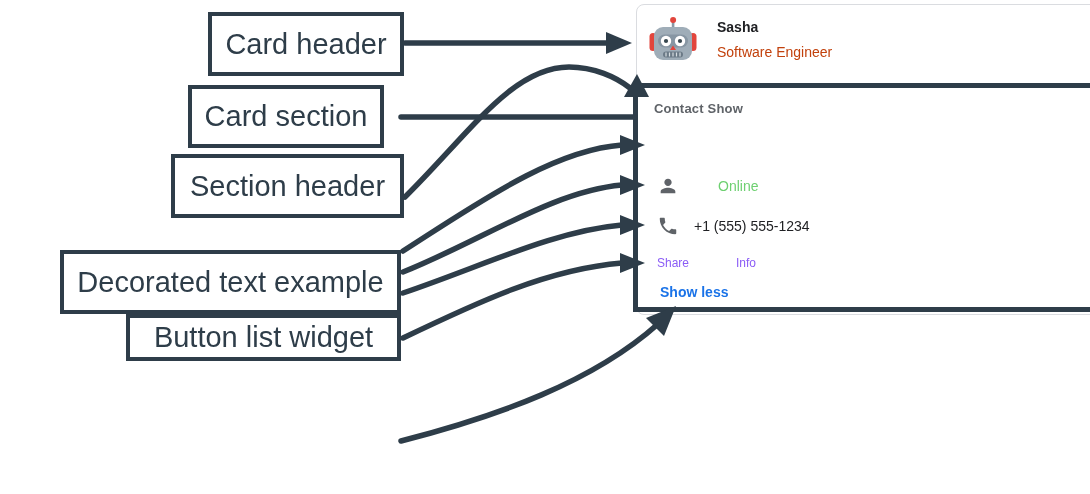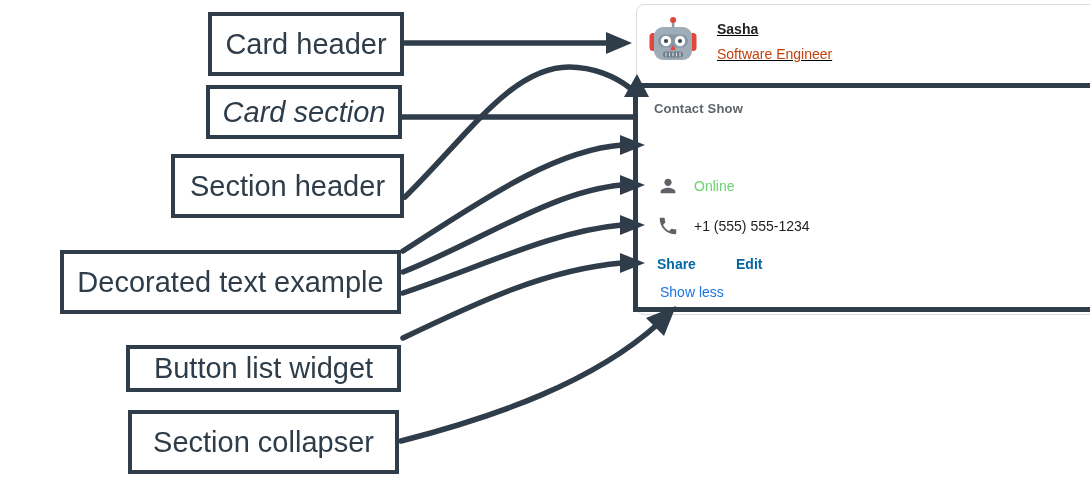--- a/index.html
+++ b/index.html
@@ -3,50 +3,50 @@
 <meta charset="utf-8">
 <style>
   html,body{margin:0;padding:0;background:#fff;}
   .stage{position:relative;width:1090px;height:494px;background:#fff;overflow:hidden;
          font-family:"Liberation Sans",sans-serif;margin-left:48px;}
   
   .label-box{position:absolute;box-sizing:border-box;background:#fff;border:4px solid #2e3d49;
              color:#2e3d49;display:flex;align-items:center;justify-content:center;
              font-size:29px;z-index:4;white-space:nowrap;}
   #lb-card-header{left:160px;top:12px;width:196px;height:64px;}
-  #lb-card-section{left:158px;top:85px;width:196px;height:54px;font-style:italic;}
+  #lb-card-section{left:140px;top:85px;width:196px;height:63px;}
   #lb-section-header{left:123px;top:154px;width:233px;height:64px;}
   #lb-decorated{left:12px;top:250px;width:341px;height:64px;}
-  #lb-button-list{left:78px;top:345px;width:275px;height:47px;}
+  #lb-button-list{left:78px;top:314px;width:275px;height:47px;}
   #lb-collapser{left:80px;top:410px;width:271px;height:64px;}
   
   .arrows{position:absolute;left:0;top:0;width:1090px;height:494px;z-index:5;pointer-events:none;}
   .arrows path{stroke:#2e3d49;stroke-width:5.5;fill:none;stroke-linecap:round;}
   .arrows polygon{fill:#2e3d49;stroke:none;}
   
   .card{position:absolute;left:588px;top:4px;width:497px;height:311px;box-sizing:border-box;
         background:#fff;border:1px solid #dadce0;border-radius:8px;z-index:1;}
-  .card-header{position:absolute;left:12px;top:10px;display:flex;align-items:flex-end;text-decoration:underline;}
+  .card-header{position:absolute;left:12px;top:10px;display:flex;align-items:center;}
   .avatar{width:48px;height:48px;}
   .id-block{margin-left:20px;}
   .c-name{font-size:14px;font-weight:600;color:#202124;line-height:18px;}
   .c-sub{font-size:14px;color:#c2410c;line-height:18px;margin-top:7px;}
   .sec-label{position:absolute;left:17px;top:96px;font-size:13px;font-weight:600;
              color:#5f6368;letter-spacing:.2px;}
   .row{position:absolute;left:20px;display:flex;align-items:center;}
   .row .ricon{width:22px;height:22px;flex:0 0 22px;}
   .row .rtext{margin-left:15px;font-size:14px;color:#202124;}
   #row-email{top:130px;}
-  #row-online{top:170px;}
+  #row-online{top:170px;gap:24px;}
   #row-phone{top:210px;}
   .btn-row{position:absolute;top:251px;left:0;width:100%;height:18px;}
-  .tbtn{position:absolute;font-size:14px;font-weight:700;color:#0369a1;cursor:pointer;}
+  .tbtn{position:absolute;font-size:12px;font-weight:400;color:#8b5cf6;cursor:pointer;}
   #btn-share{left:20px;}
   #btn-edit{left:99px;}
-  .collapser{position:absolute;left:23px;top:279px;font-size:14px;font-weight:400;
+  .collapser{position:absolute;left:23px;top:279px;font-size:14px;font-weight:700;
              color:#1a73e8;cursor:pointer;}
   
   .section-outline{position:absolute;left:585px;top:83px;width:505px;height:229px;
                    box-sizing:border-box;border:5px solid #2e3d49;z-index:3;pointer-events:none;}
 </style>
 </head>
 <body>
 
 <div class="stage">
 
@@ -98,23 +98,20 @@
   </div>
   <div class="label-box" id="lb-section-header">
     <span>Section header</span>
   </div>
   <div class="label-box" id="lb-decorated">
     <span>Decorated text example</span>
   </div>
   <div class="label-box" id="lb-button-list">
     <span>Button list widget</span>
   </div>
-  <div class="label-box" id="lb-collapser">
-    <span>Section collapser</span>
-  </div>
 
   <div class="card">
 
     <div class="card-header">
       <svg class="avatar" viewBox="0 0 48 48" xmlns="http://www.w3.org/2000/svg">
         <rect x="22.8" y="5" width="2.6" height="9" fill="#8a98a5"></rect>
         <circle cx="24.1" cy="5" r="3" fill="#e2453c"></circle>
         <rect x="0.5" y="18" width="7" height="18" rx="3.5" fill="#e2453c"></rect>
         <rect x="40.5" y="18" width="7" height="18" rx="3.5" fill="#e2453c"></rect>
         <rect x="5" y="12" width="38" height="33" rx="9" fill="#9fadb8"></rect>
@@ -151,21 +148,21 @@
 
     <div class="row" id="row-phone">
       <svg class="ricon" viewBox="0 0 24 24">
         <path fill="#5f6368" d="M6.62 10.79c1.44 2.83 3.76 5.14 6.59 6.59l2.2-2.2c.27-.27.67-.36 1.02-.24 1.12.37 2.33.57 3.57.57.55 0 1 .45 1 1V20c0 .55-.45 1-1 1-9.39 0-17-7.61-17-17 0-.55.45-1 1-1h3.5c.55 0 1 .45 1 1 0 1.25.2 2.45.57 3.57.11.35.03.74-.25 1.02l-2.2 2.2z"></path>
       </svg>
       <span class="rtext">+1 (555) 555-1234</span>
     </div>
 
     <div class="btn-row">
       <span class="tbtn" id="btn-share">Share</span>
-      <span class="tbtn" id="btn-edit">Edit</span>
+      <span class="tbtn" id="btn-edit">Info</span>
     </div>
 
     <div class="collapser">Show less</div>
   </div>
 
   <div class="section-outline"></div>
 
 </div>
 
 </body></html>

